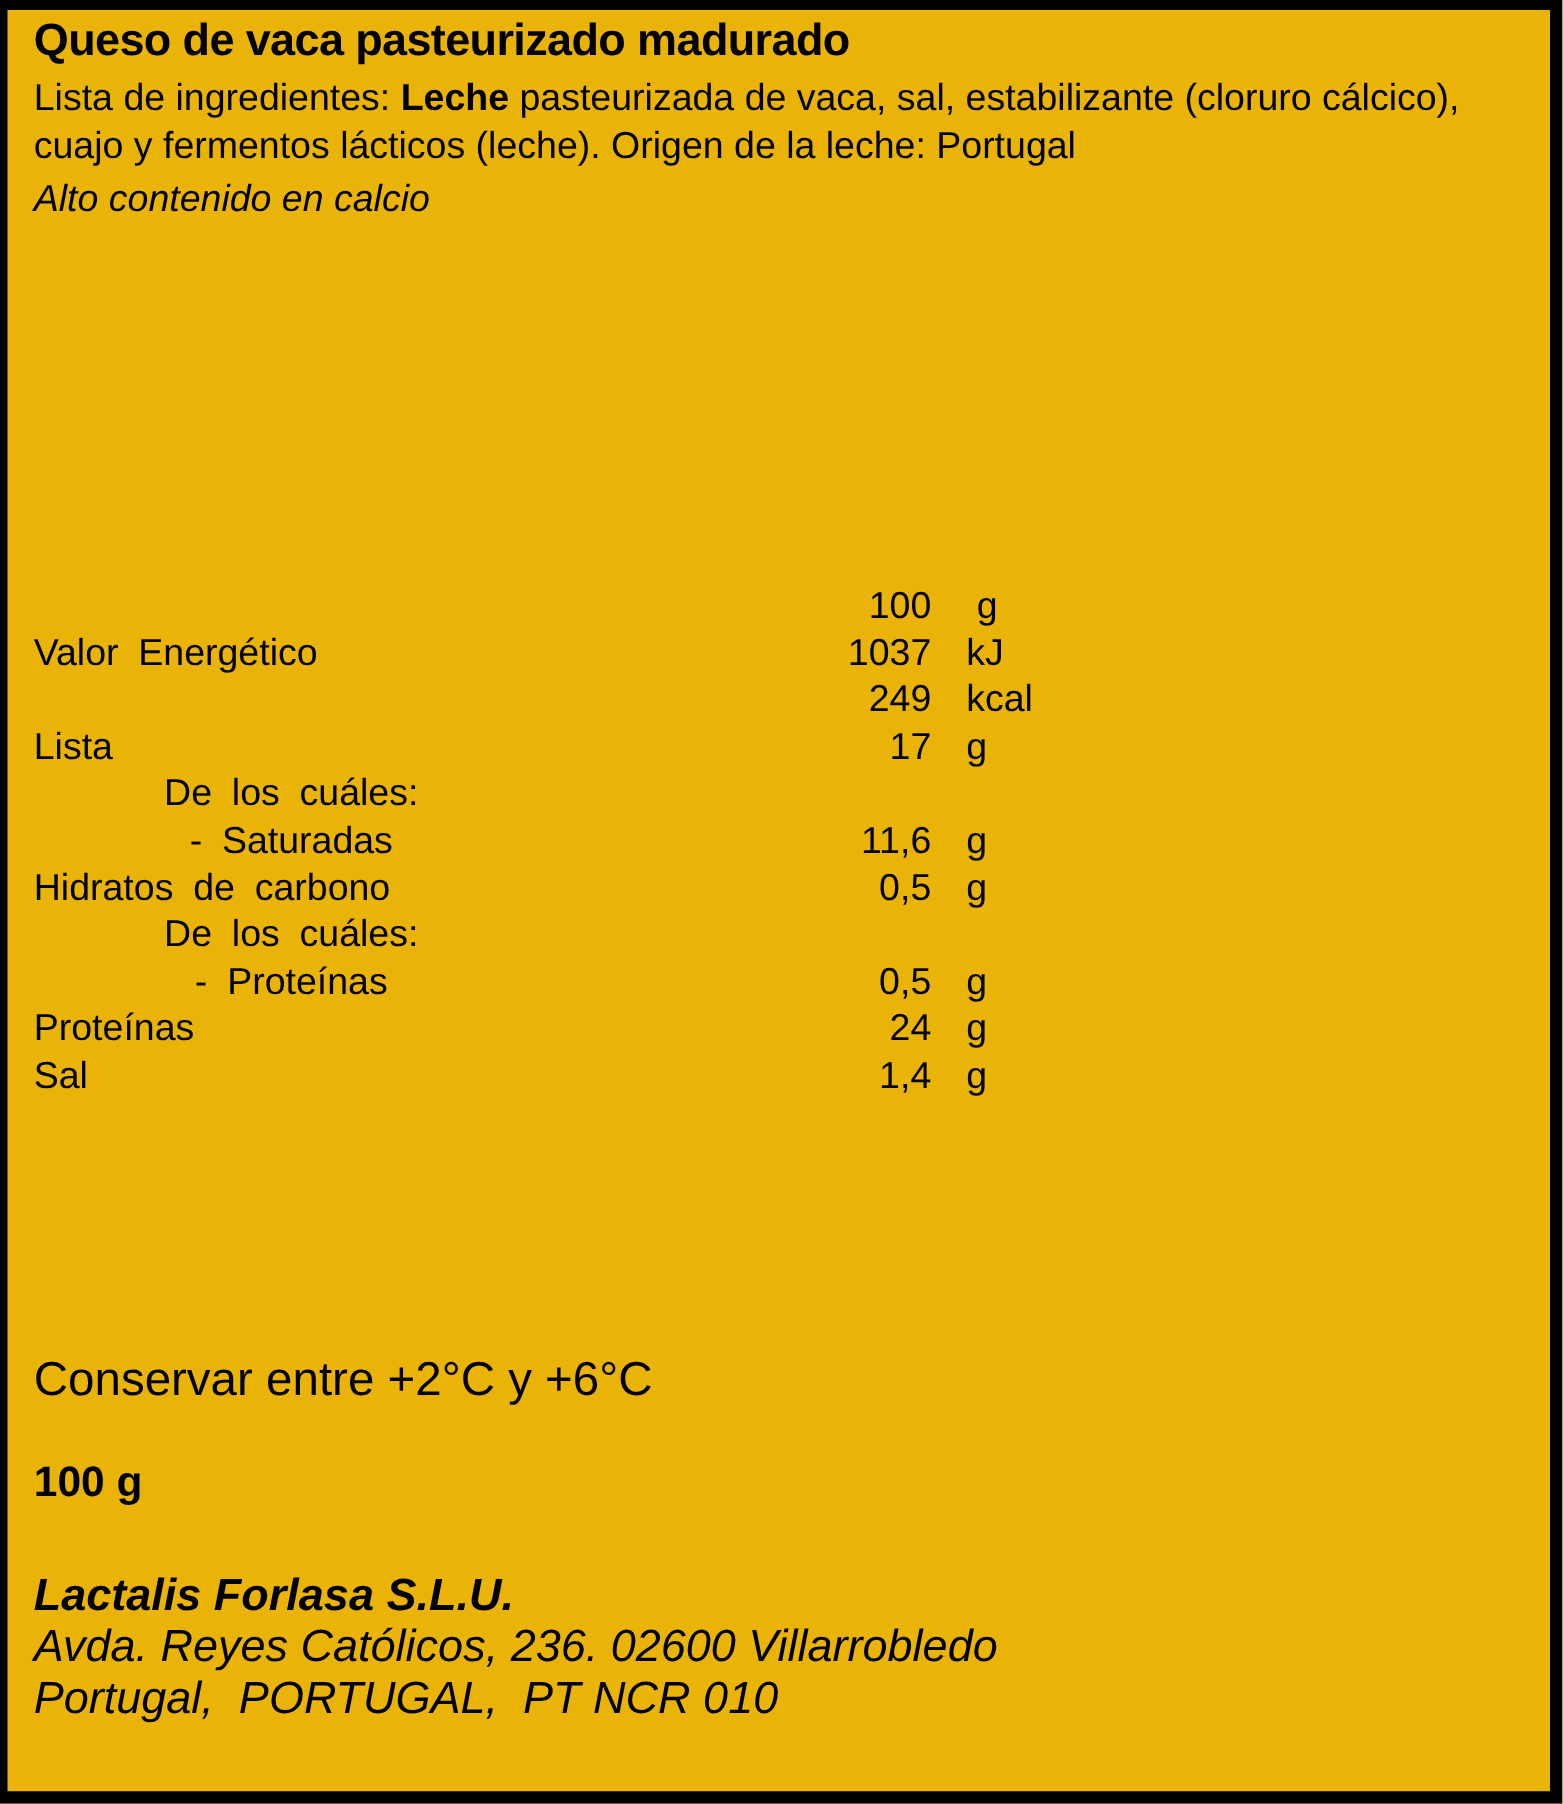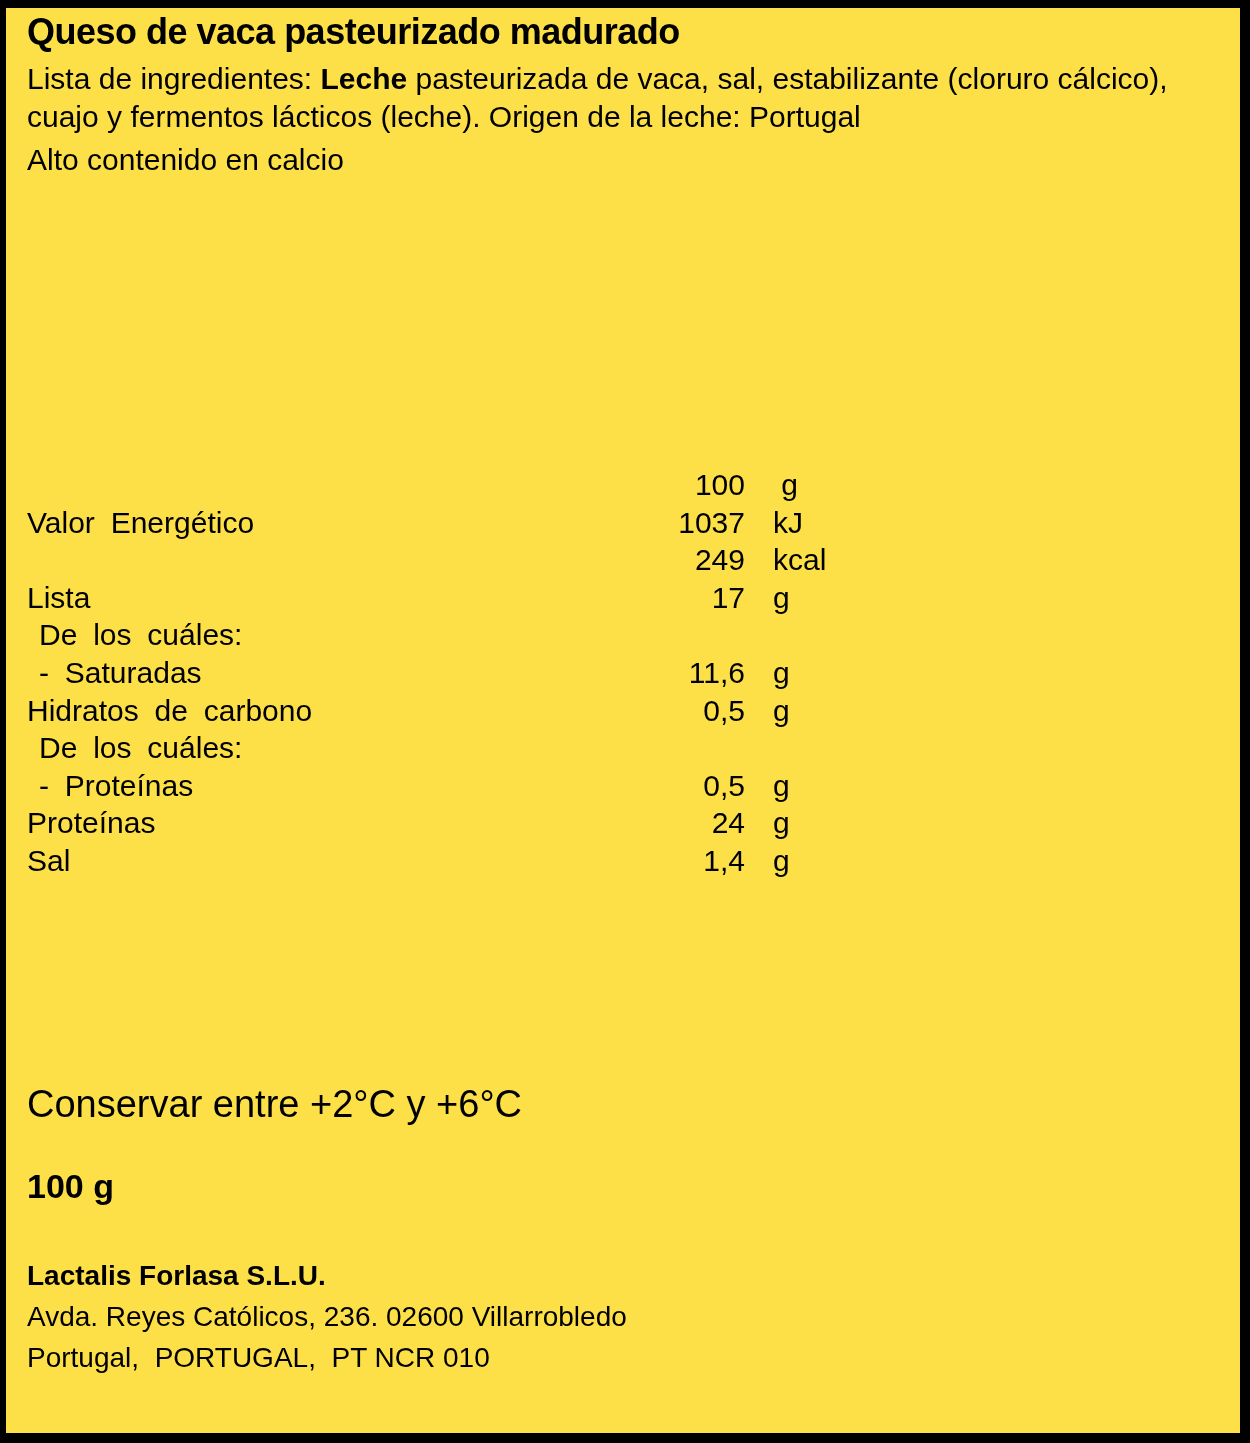--- a/index.html
+++ b/index.html
@@ -1,61 +1,61 @@
 <!DOCTYPE html>
 <html><head>
 <meta charset="utf-8">
 <style>
   html, body { margin: 0; padding: 0; background: #ffffff; }
   .page {
     position: relative;
     width: 1250px;
     height: 1443px;
     box-sizing: border-box;
-    background: #fde047;
+    background: #eab308;
     border-style: solid;
     border-color: #000000;
     border-width: 8px 10px 10px 6px;
     font-family: "Liberation Sans", sans-serif;
     color: #000000;
     overflow: hidden;
   }
   .sec { position: absolute; left: 21px; }
 
   .title {
     top: 0px;
     font-size: 36px;
     font-weight: bold;
     letter-spacing: -0.5px;
     line-height: 48px;
     white-space: nowrap;
   }
 
   .intro { top: 52px; width: 1190px; font-size: 30px; line-height: 38px; }
   .intro p { margin: 0; }
-  .intro p + p { margin-top: 5px; }
+  .intro p + p { margin-top: 5px; font-style: italic; }
   .bold { font-weight: bold; }
 
   .ntable { top: 458px; width: 1190px; font-size: 30px; }
   .nrow { display: flex; height: 37.6px; align-items: baseline; line-height: 37.6px; gap: 28px; }
   .nlabel {
     width: 400px;
     box-sizing: border-box;
     word-spacing: 0.25em;
     white-space: pre;
   }
-  .nrow.indent .nlabel { padding-left: 12px; }
+  .nrow.indent .nlabel { padding-left: 12px; text-align: center; }
   .num { width: 290px; text-align: right; white-space: pre; }
   .unit { text-align: left; white-space: pre; }
 
   .storage { top: 1077px; font-size: 38px; line-height: 38px; white-space: pre; }
 
   .weight { top: 1156px; font-size: 34px; font-weight: bold; line-height: 44px; white-space: pre; }
 
-  .address { top: 1247px; font-size: 28px; line-height: 41px; }
+  .address { top: 1247px; font-size: 36px; line-height: 41px; font-style: italic; }
   .address div { white-space: pre-wrap; }
   .address .name { font-weight: bold; }
 </style>
 </head>
 <body>
 
 <div class="page">
 
   <div class="sec title">Queso de vaca pasteurizado madurado</div>
 

